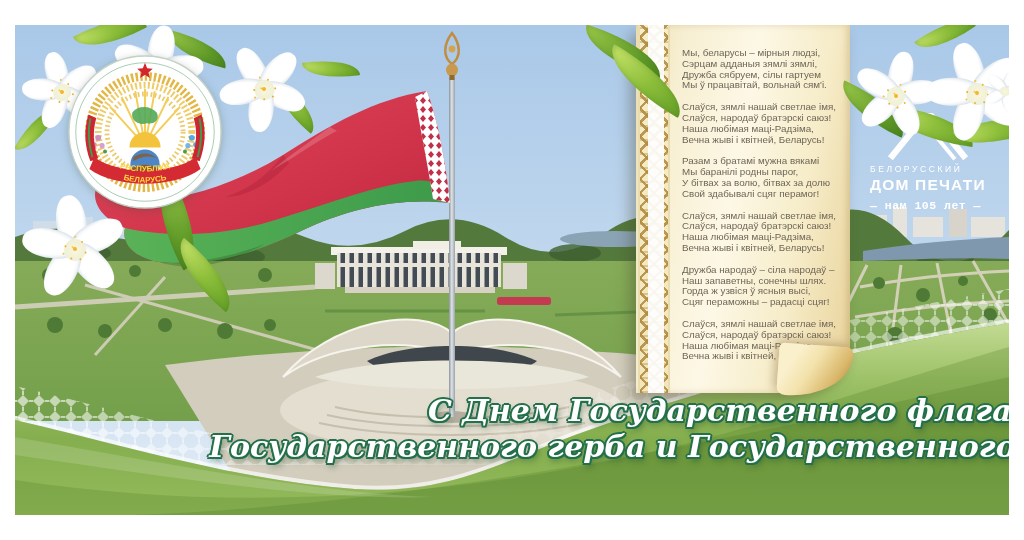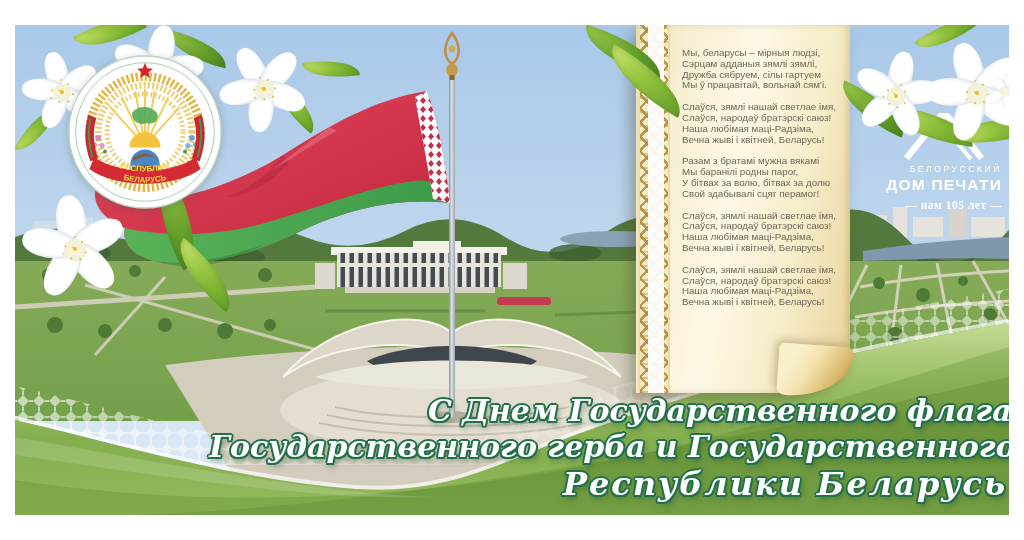--- a/index.html
+++ b/index.html
@@ -22,24 +22,24 @@
       linear-gradient(90deg, rgba(247,240,210,0) 0 8px, rgba(255,255,255,.92) 8px 24px, rgba(247,240,210,0) 24px),
       repeating-linear-gradient(45deg, rgba(176,138,64,.85) 0 2.5px, rgba(176,138,64,0) 2.5px 10px),
       repeating-linear-gradient(-45deg, rgba(176,138,64,.85) 0 2.5px, rgba(176,138,64,0) 2.5px 10px),
       repeating-linear-gradient(0deg, rgba(196,160,84,.5) 0 2px, rgba(196,160,84,0) 2px 14px),
       linear-gradient(#f6eec9,#f2e6ba);
     border-left:2px solid #e9dcae;border-right:2px solid #e9dcae;box-sizing:border-box;}
   .anthem{position:absolute;left:46px;top:23px;right:7px;font-size:9.8px;line-height:10.8px;color:#6f6557;}
   .anthem .st{margin-bottom:11px;}
 
   
-  .logo{position:absolute;left:855px;top:84px;width:116px;text-align:right;color:#fff;margin-left:16px;}
+  .logo{position:absolute;left:855px;top:84px;width:116px;text-align:left;color:#fff;}
   .logo .l1{font-size:8.5px;letter-spacing:2.6px;margin-top:3px;white-space:nowrap;}
   .logo .l2{font-size:15.5px;font-weight:bold;letter-spacing:1.2px;margin-top:2px;white-space:nowrap;}
-  .logo .l3{font-family:Liberation Serif, serif;font-size:11.5px;font-weight:bold;margin-top:5px;letter-spacing:.5px;white-space:nowrap;}
+  .logo .l3{font-family:Liberation Mono, monospace;font-size:11.5px;font-weight:bold;margin-top:5px;letter-spacing:.5px;white-space:nowrap;}
 
   
   .greet{position:absolute;white-space:nowrap;font-family:"DejaVu Serif",serif;font-style:italic;font-weight:bold;
     font-size:30px;color:#ffffff;transform:translateX(-50%);z-index:30;
     text-shadow:-2px 0 0 #23704a,2px 0 0 #23704a,0 -2px 0 #23704a,0 2px 0 #23704a,
       -1.5px -1.5px 0 #23704a,1.5px 1.5px 0 #23704a,-1.5px 1.5px 0 #23704a,1.5px -1.5px 0 #23704a,
       2px 4px 6px rgba(25,70,40,.55);}
   .g1{left:710px;top:368px;}
   .g2{left:657px;top:404px;}
   .g3{left:770px;top:440px;font-size:32px;letter-spacing:2px;}
@@ -279,20 +279,26 @@
         <div>У бітвах за волю, бітвах за долю</div>
         <div>Свой здабывалі сцяг перамог!</div>
       </div>
       <div class="st">
         <div>Слаўся, зямлі нашай светлае імя,</div>
         <div>Слаўся, народаў братэрскі саюз!</div>
         <div>Наша любімая маці-Радзіма,</div>
         <div>Вечна жыві і квітней, Беларусь!</div>
       </div>
       <div class="st">
+        <div>Дружба народаў – сіла народаў –</div>
+        <div>Наш запаветны, сонечны шлях.</div>
+        <div>Горда ж узвіся ў ясныя высі,</div>
+        <div>Сцяг пераможны – радасці сцяг!</div>
+      </div>
+      <div class="st">
         <div>Слаўся, зямлі нашай светлае імя,</div>
         <div>Слаўся, народаў братэрскі саюз!</div>
         <div>Наша любімая маці-Радзіма,</div>
         <div>Вечна жыві і квітней, Беларусь!</div>
       </div>
     </div>
     <div class="curl"></div>
   </div>
 
   <svg class="emblem" width="156" height="156" viewBox="-80 -80 160 160" aria-hidden="true">
@@ -432,15 +438,14 @@
     <div class="petal pA"></div>
       <div class="petal pB"></div>
     <div class="petal pC"></div>
       <div class="petal pD"></div>
     <div class="petal pE"></div>
     <div class="core"></div>
   </div>
 
   <div class="greet g1">С Днем Государственного флага,</div>
   <div class="greet g2">Государственного герба и Государственного гимна</div>
-  <div class="greet g3">Республики Беларусь</div>
 
 </div>
 
 </body></html>

